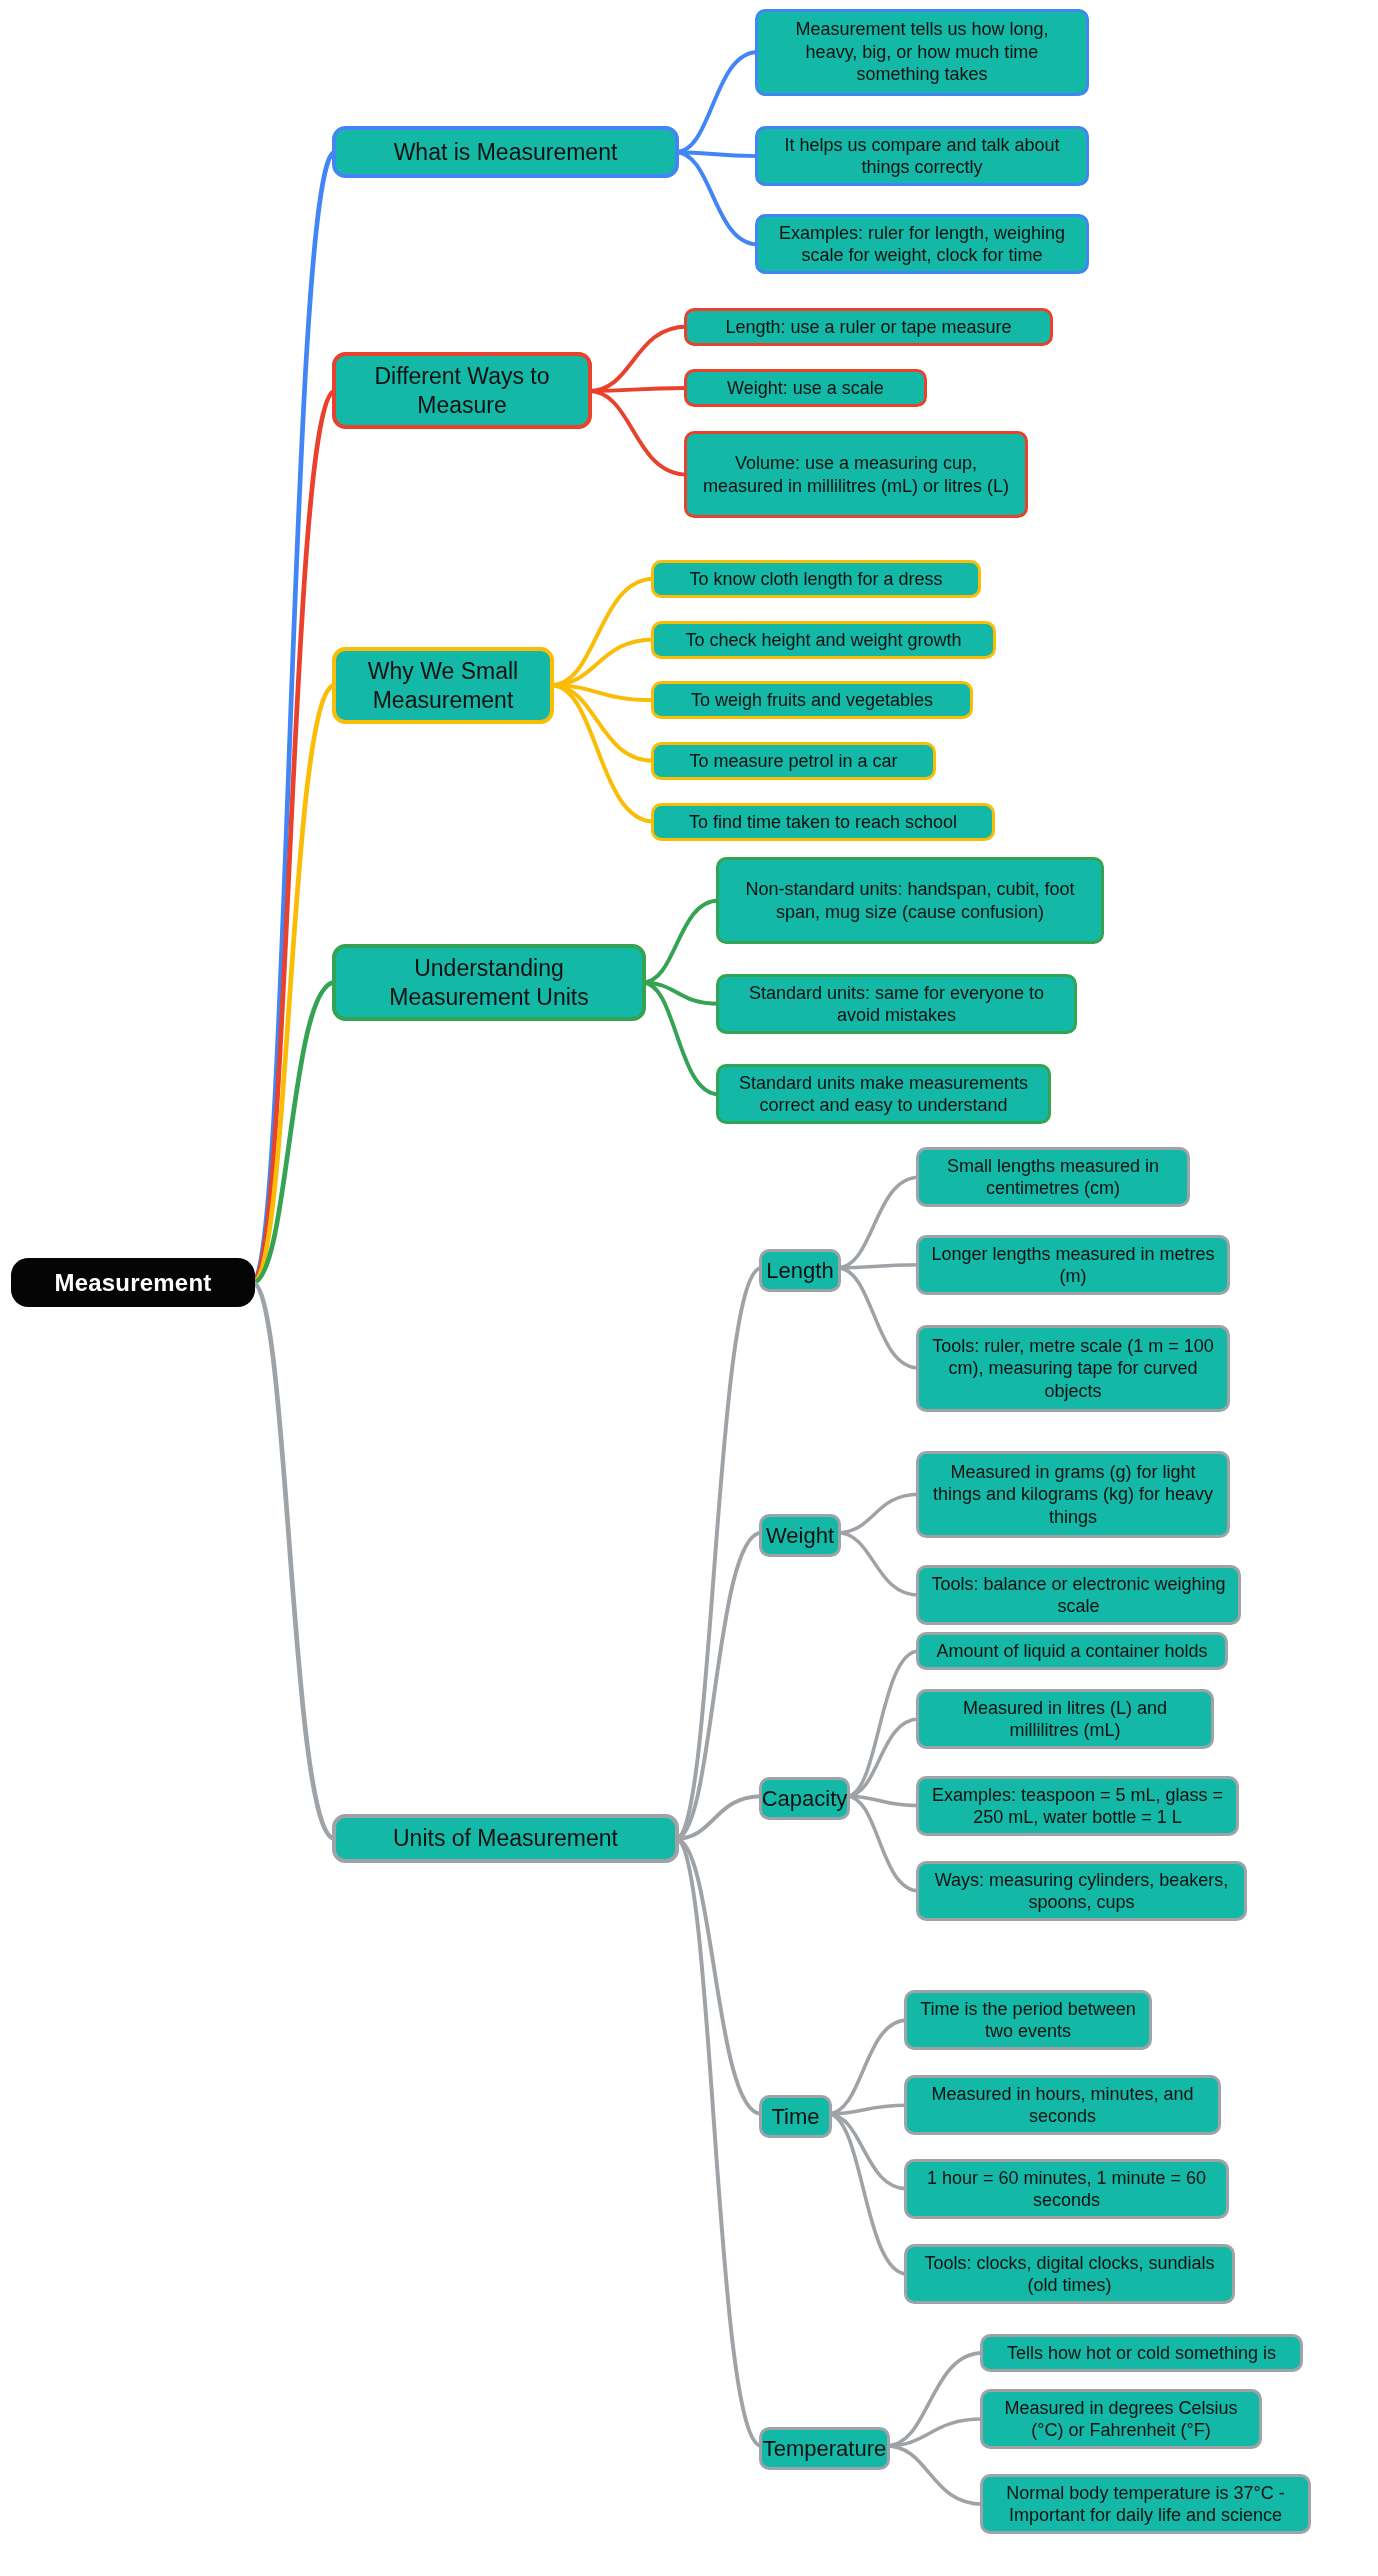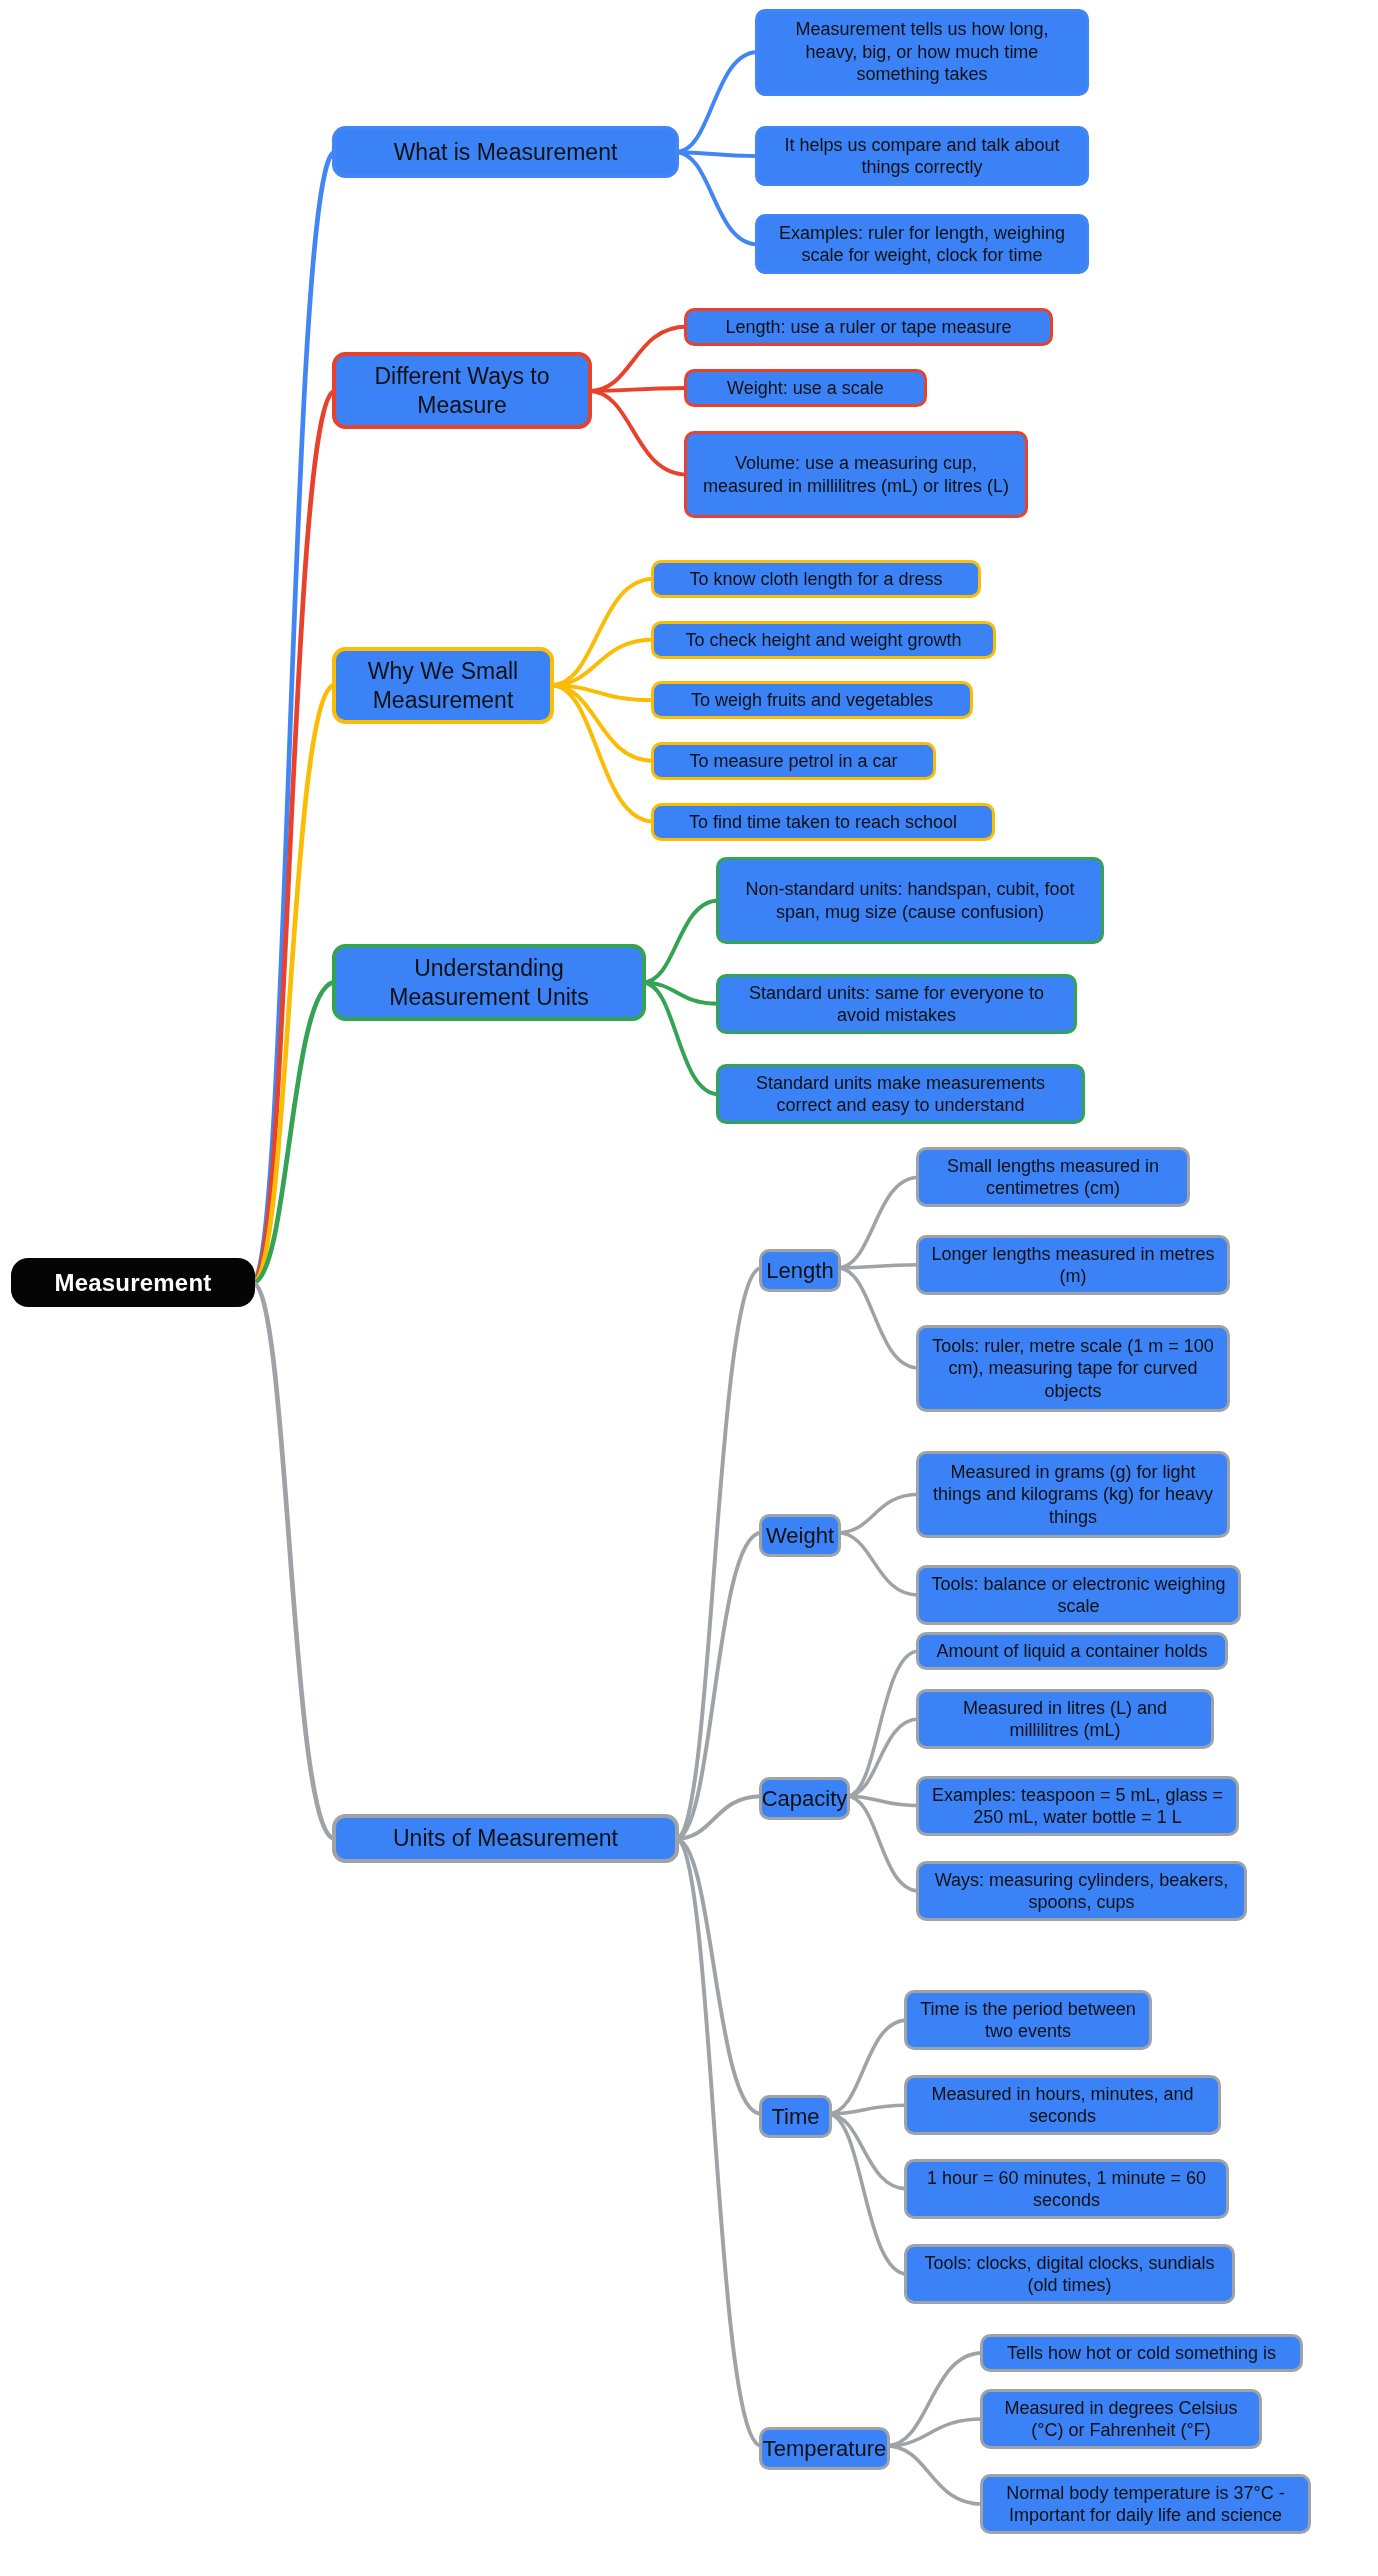--- a/index.html
+++ b/index.html
@@ -22,21 +22,21 @@
     pointer-events:none;
   }
   .node{
     position:absolute;
     box-sizing:border-box;
     display:flex;
     align-items:center;
     justify-content:center;
     text-align:center;
     border-radius:11px;
-    background:#3b82f6;
+    background:#14b8a6;
     color:#111111;
     line-height:1.25;
     padding:4.7px 9.5px;
     z-index:5;
   }
   .node.root{
     background:#050505;
     color:#ffffff;
     font-weight:bold;
     font-size:24px;
@@ -162,21 +162,21 @@
       </div>
       <div class="node branch c-green" style="left: 332px; top: 944px; width: 314px; min-height: 77px;">
         <span>Understanding Measurement Units</span>
       </div>
       <div class="node leaf c-green" style="left: 716px; top: 857px; width: 388px; min-height: 87px;">
         <span>Non-standard units: handspan, cubit, foot span, mug size (cause confusion)</span>
       </div>
       <div class="node leaf c-green" style="left: 716px; top: 974px; width: 361px; min-height: 60px;">
         <span>Standard units: same for everyone to avoid mistakes</span>
       </div>
-      <div class="node leaf c-green" style="left: 716px; top: 1064px; width: 369px; min-height: 60px;">
+      <div class="node leaf c-green" style="left: 716px; top: 1064px; width: 335px; min-height: 60px;">
         <span>Standard units make measurements correct and easy to understand</span>
       </div>
       <div class="node branch c-gray" style="left: 332px; top: 1814px; width: 347px; min-height: 49px;">
         <span>Units of Measurement</span>
       </div>
       <div class="node sub c-gray" style="left: 759px; top: 1249px; width: 82px; min-height: 38px;">
         <span>Length</span>
       </div>
       <div class="node leaf c-gray" style="left: 916px; top: 1147px; width: 274px; min-height: 60px;">
         <span>Small lengths measured in centimetres (cm)</span>

